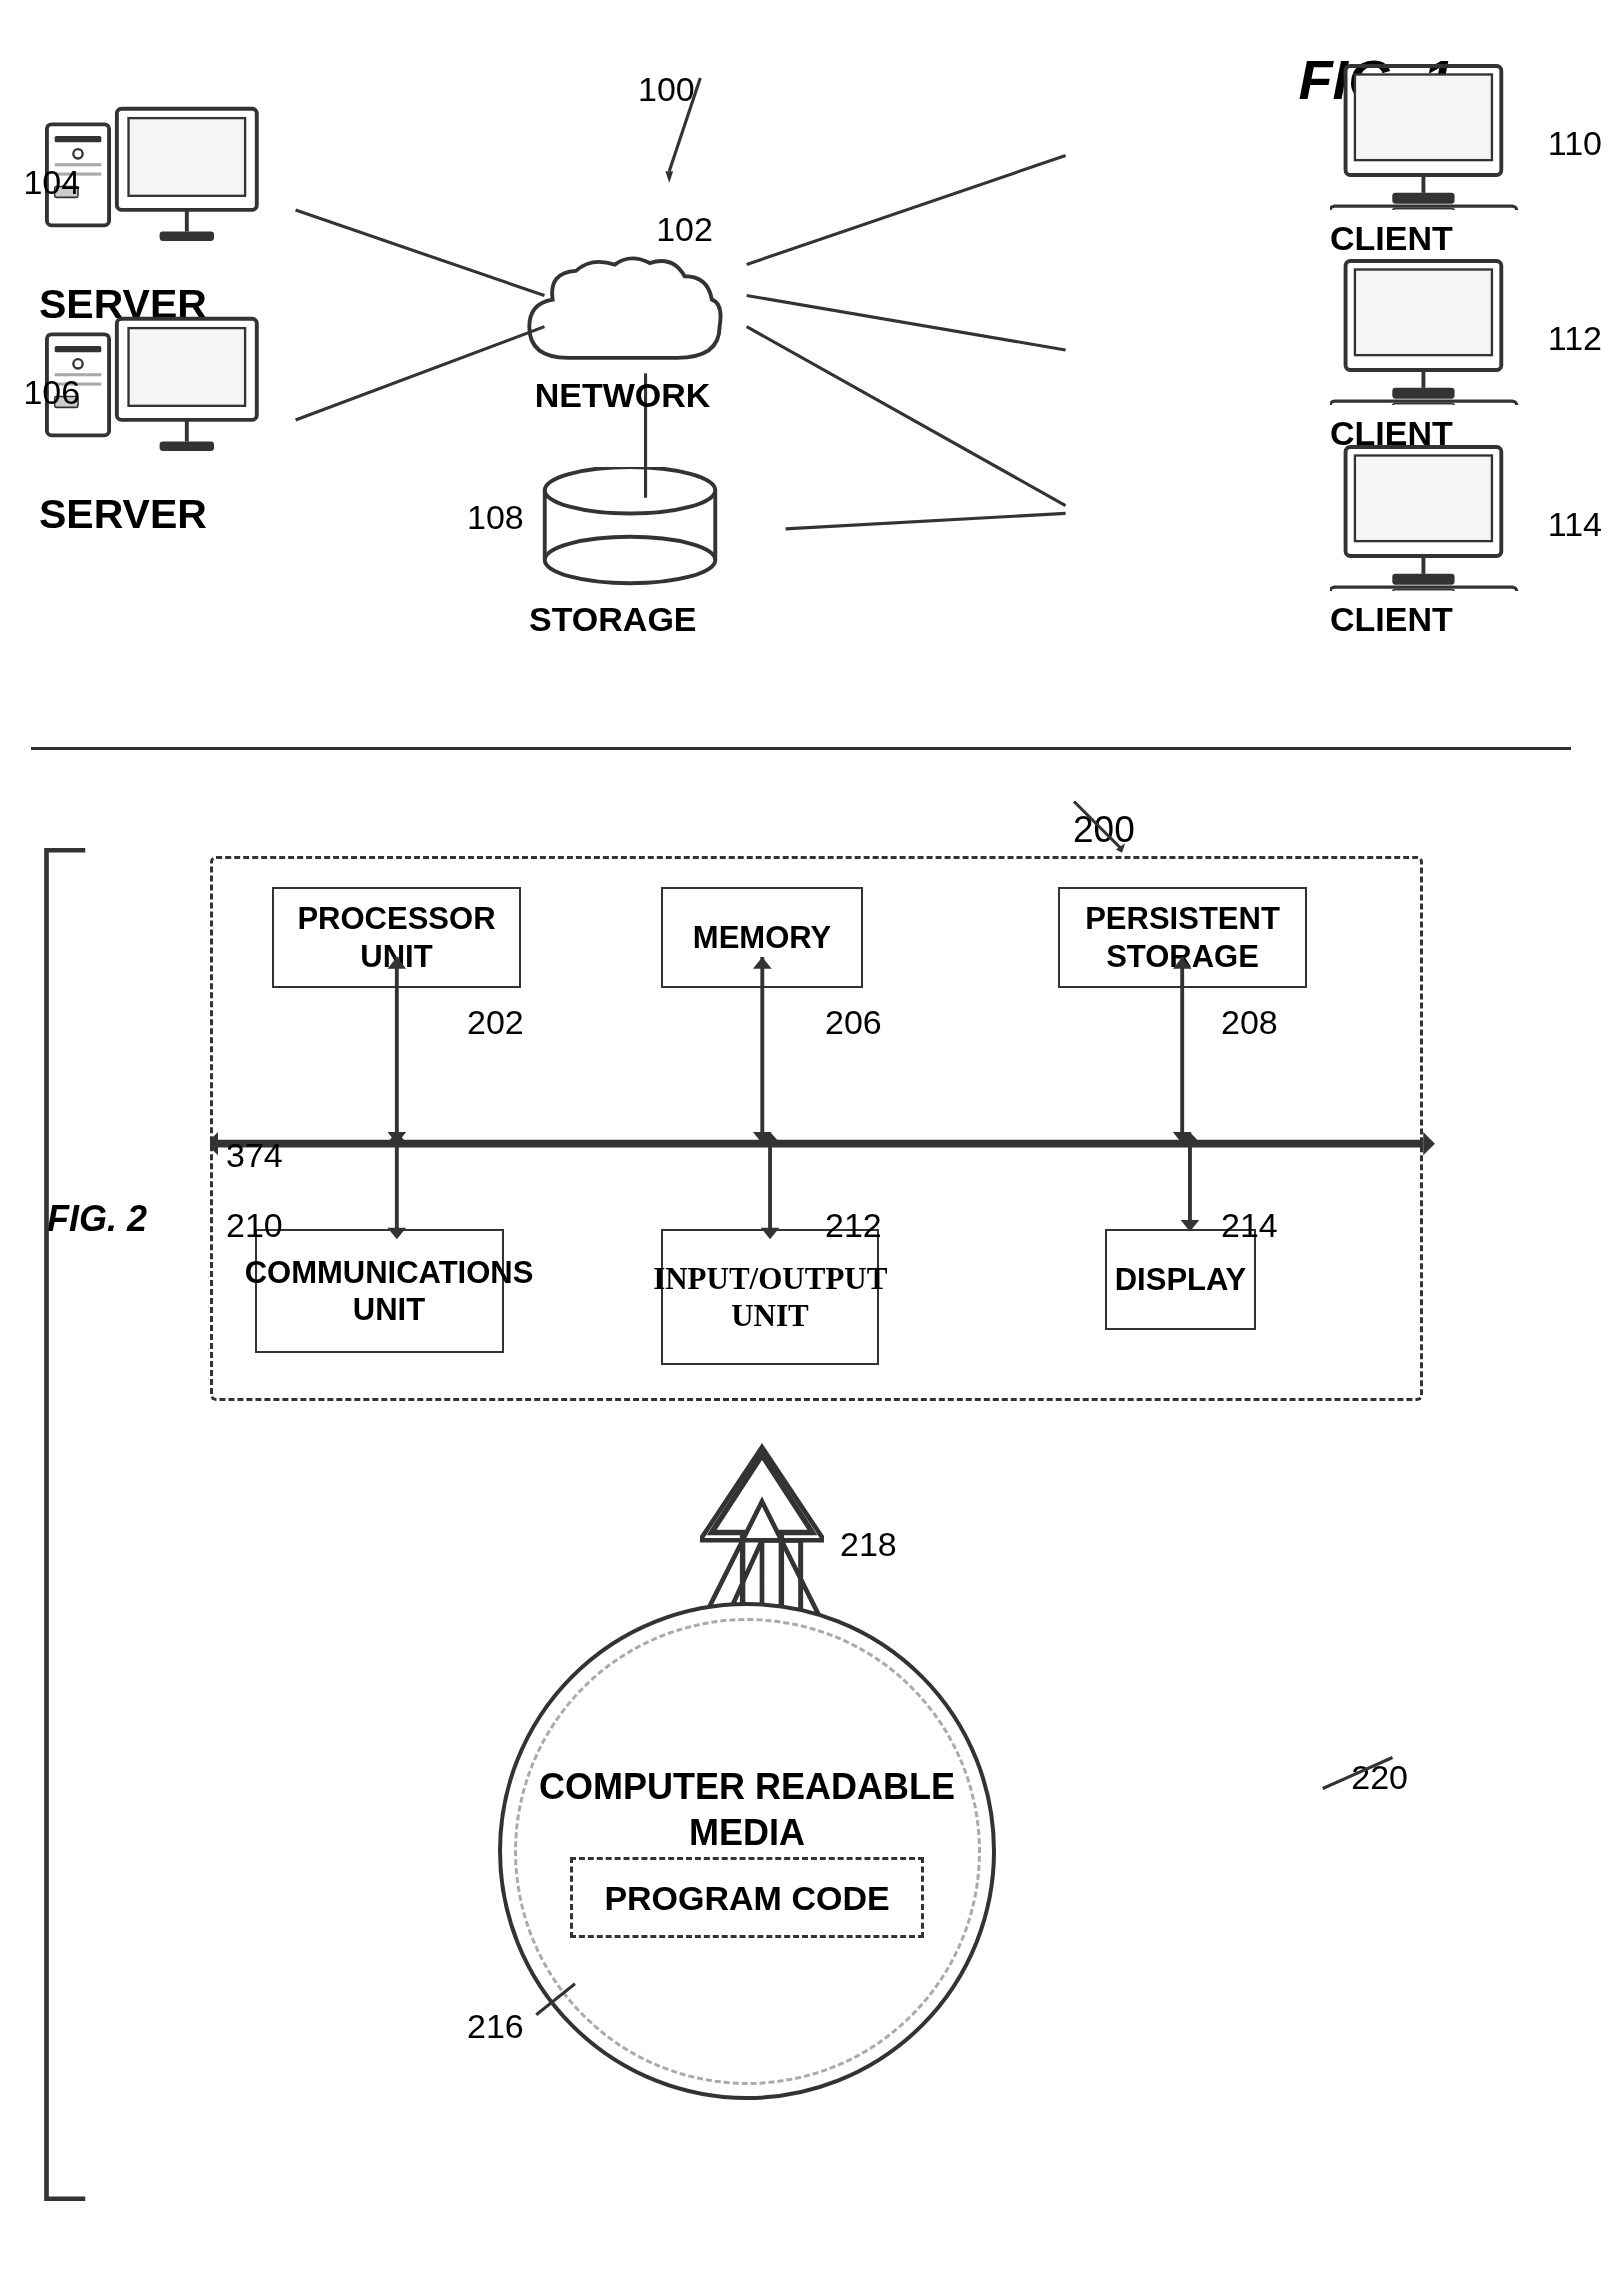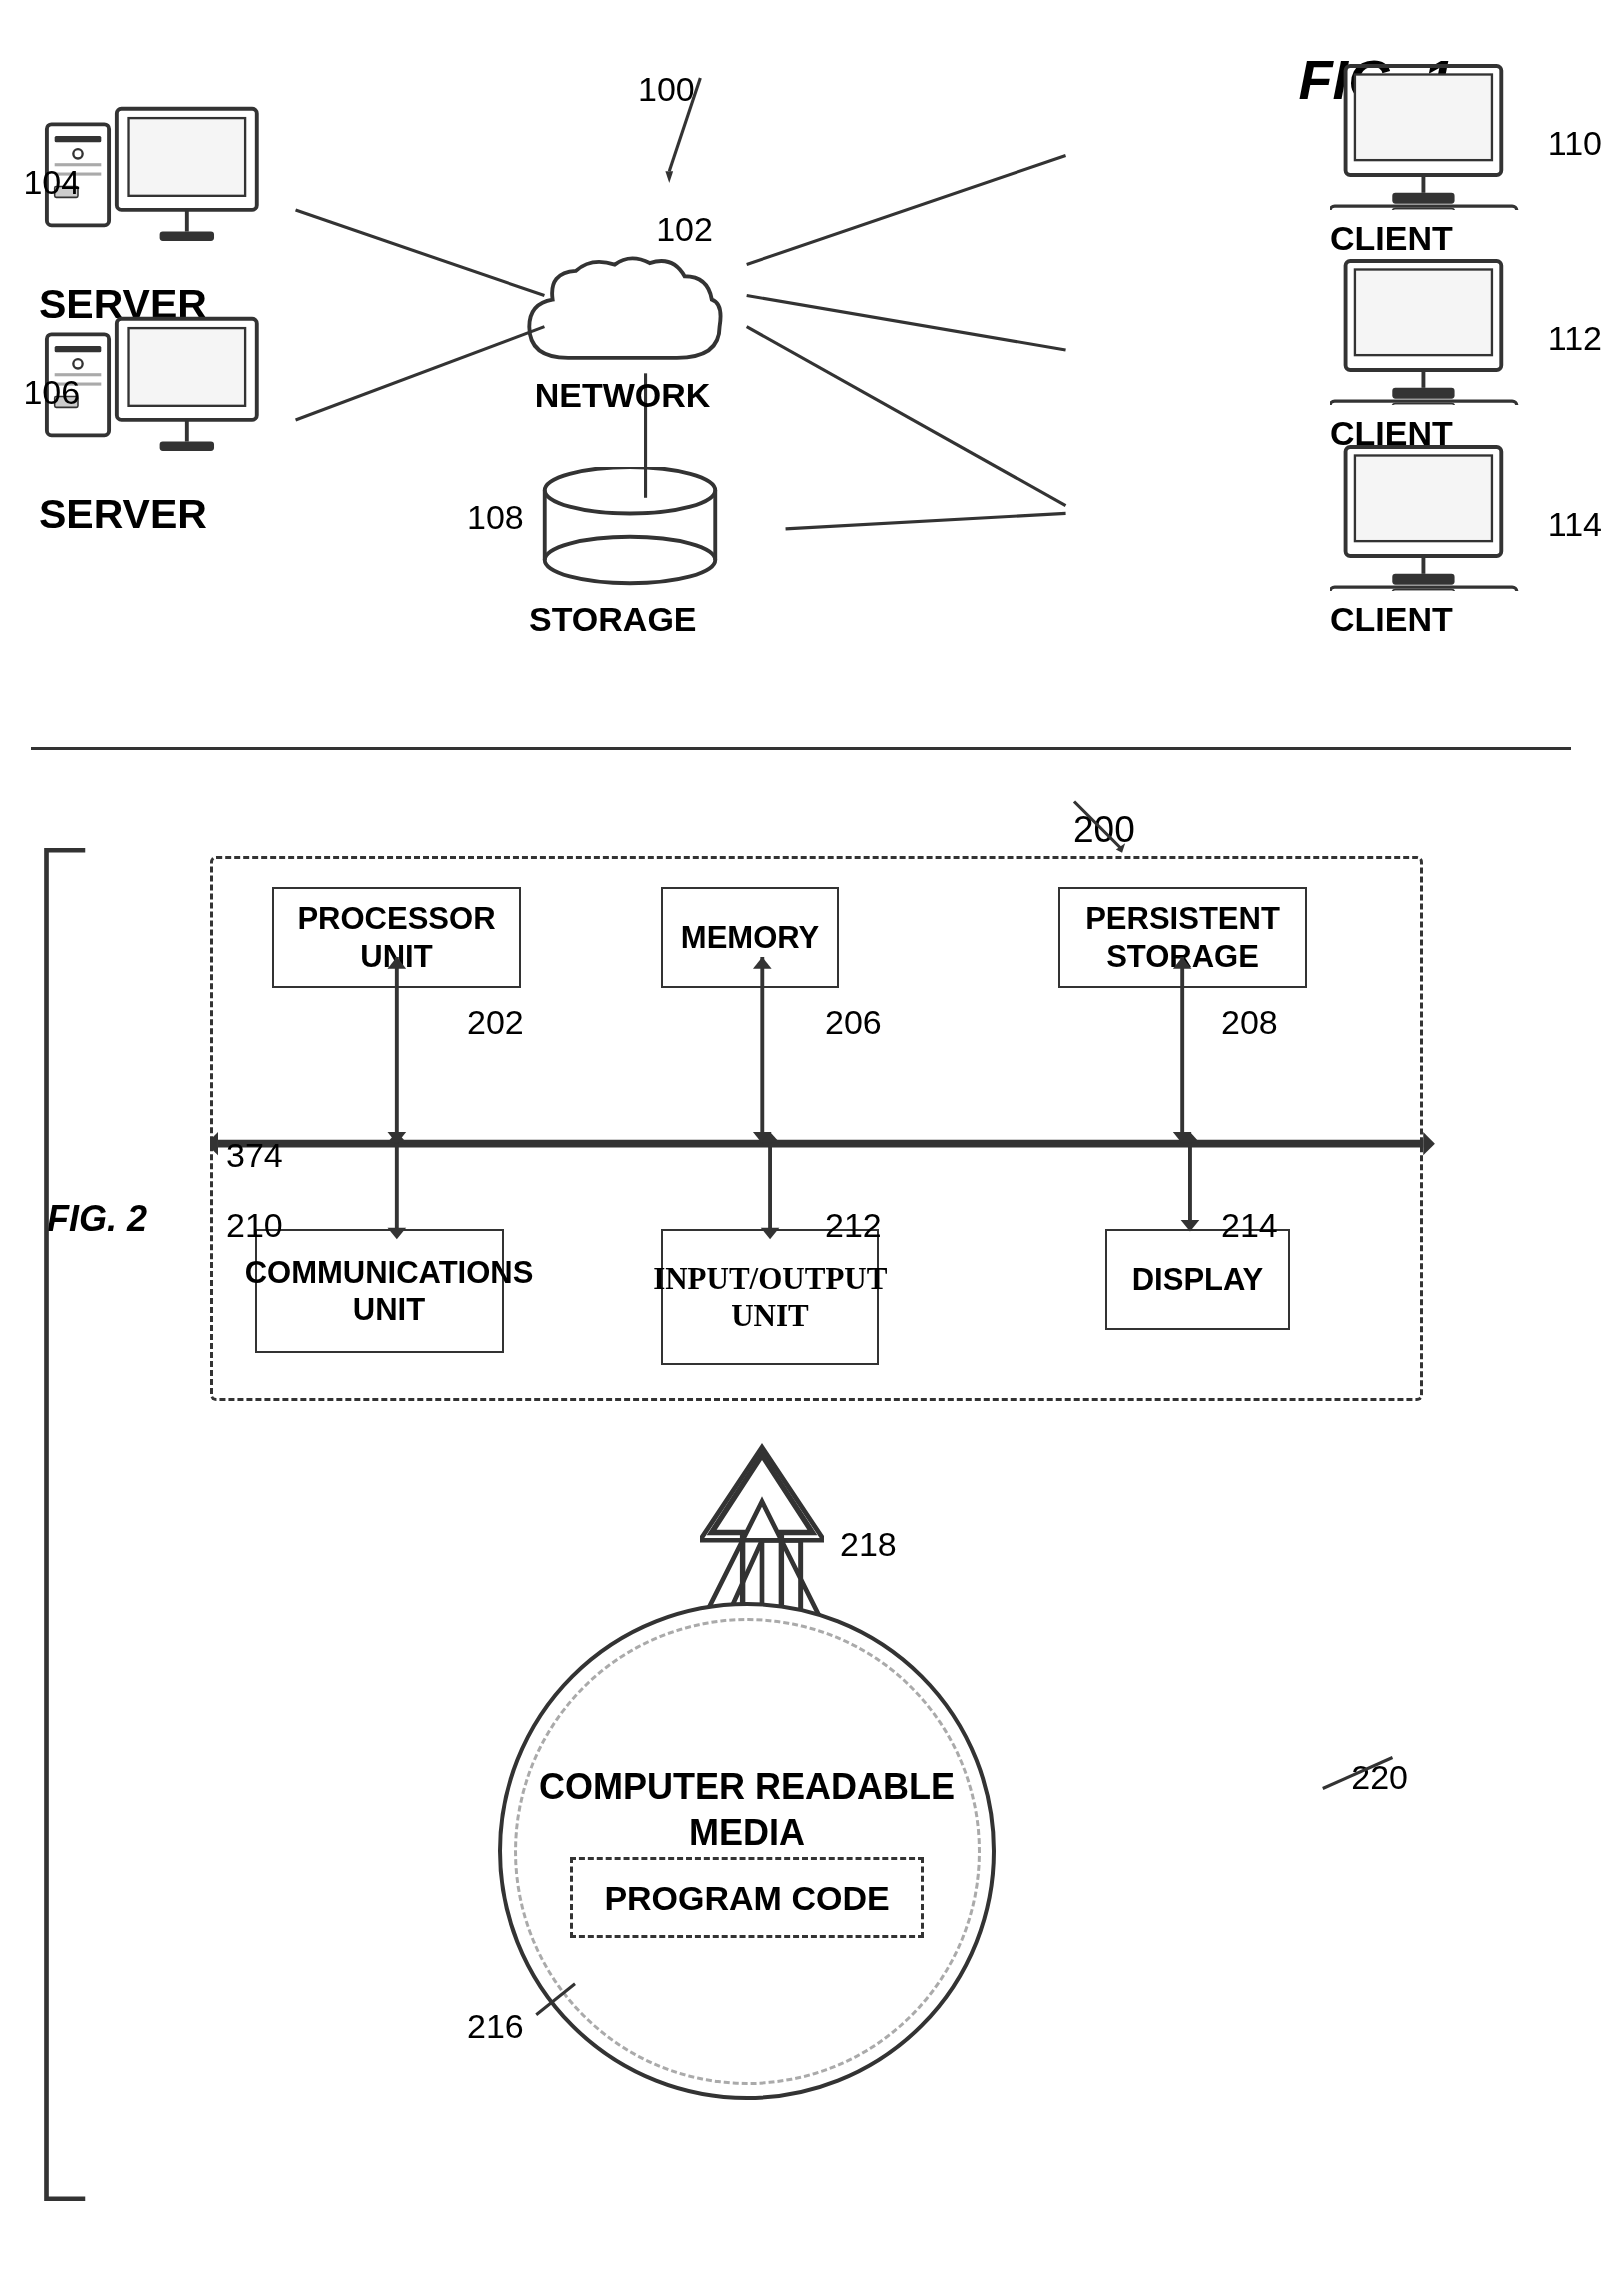--- a/index.html
+++ b/index.html
@@ -87,21 +87,21 @@
       top: 887px;
       left: 272px;
       width: 249px;
       height: 101px;
     }
 
     
     .box-memory {
       top: 887px;
       left: 661px;
-      width: 178px;
+      width: 202px;
       height: 101px;
     }
 
     
     .box-persistent {
       top: 887px;
       left: 1058px;
       width: 249px;
       height: 101px;
     }
@@ -121,21 +121,21 @@
       left: 661px;
       width: 218px;
       height: 136px;
       font-family: Liberation Serif, serif;
     }
 
     
     .box-display {
       top: 1229px;
       left: 1105px;
-      width: 185px;
+      width: 151px;
       height: 101px;
     }
 
     
     .ref {
       position: absolute;
       font-size: 34px;
     }
   </style>
 </head>

